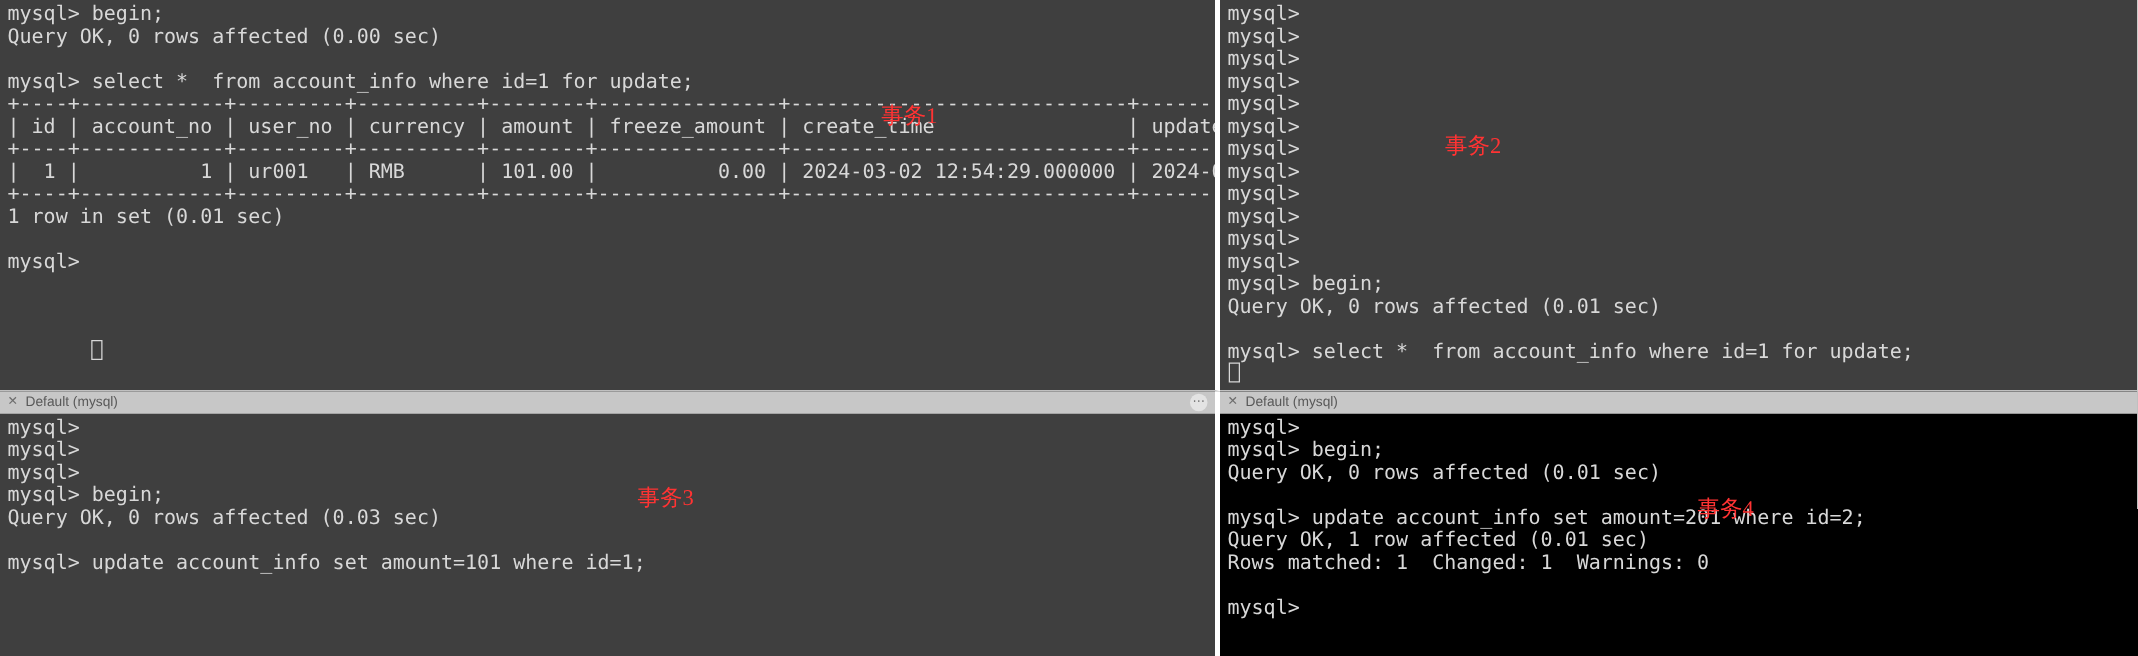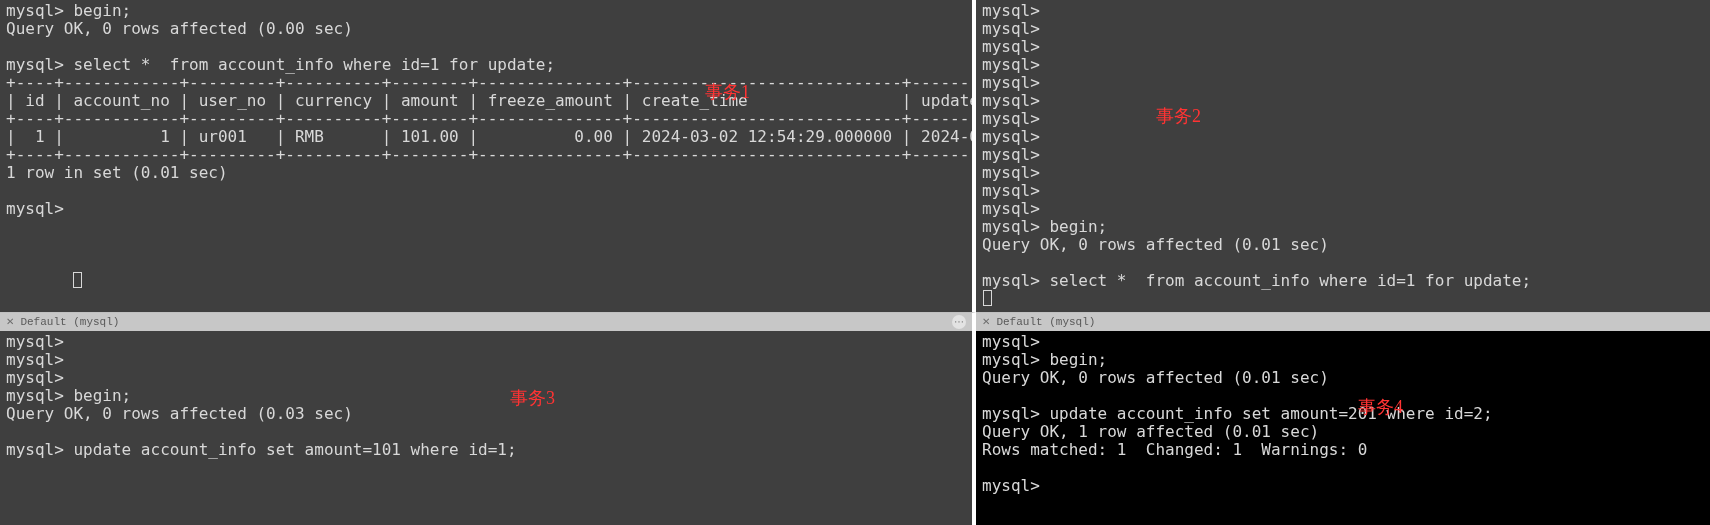--- a/index.html
+++ b/index.html
@@ -25,21 +25,21 @@
     display: flex;
     align-items: center;
     font-family: -apple-system, "Helvetica Neue", Arial, sans-serif;
     font-size: 11px;
     color: #595959;
     padding: 0 6px;
     gap: 6px;
     position: relative;
   }
   .tab-close { font-size: 10px; line-height: 1; color: #6d6d6d; cursor: pointer; }
-  .tab-label { line-height: 18px; font-family: Liberation Mono, monospace; }
+  .tab-label { line-height: 18px; }
   .tab-expand {
     position: absolute; right: 6px; top: 2px;
     width: 14px; height: 14px; border-radius: 50%;
     background: #e3e3e3; color: #7a7a7a;
     font-size: 10px; line-height: 14px; text-align: center;
     cursor: pointer;
   }
 
   .term {
     flex: 1;

